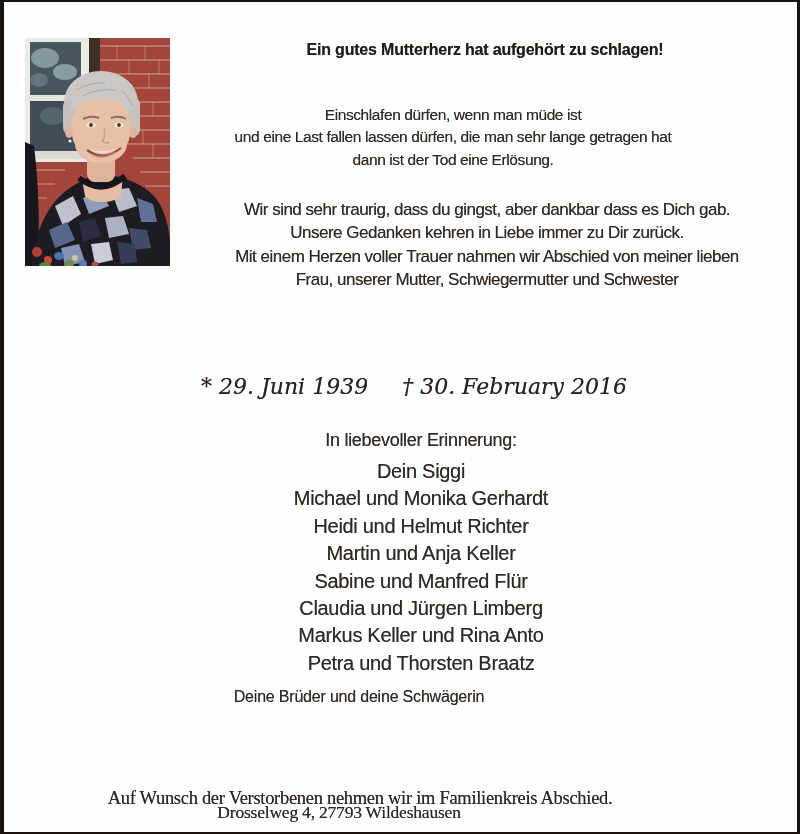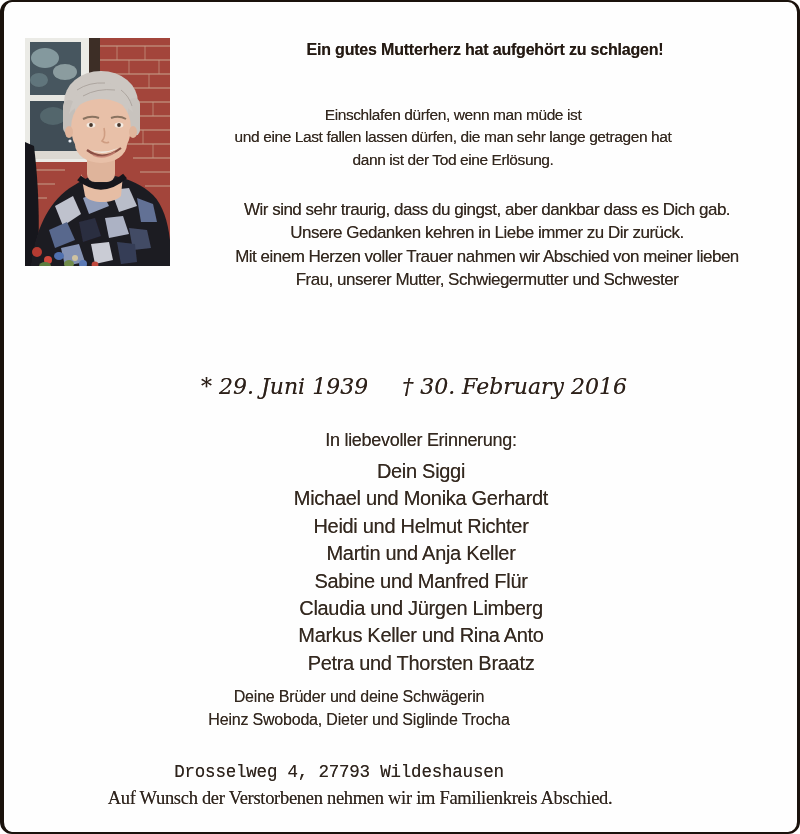--- a/index.html
+++ b/index.html
@@ -8,21 +8,20 @@
     width: 800px;
     height: 834px;
     box-sizing: border-box;
     background: #fefefe;
     border-style: solid;
     border-color: #1a120c;
     border-width: 2px 3px 2px 4px;
     overflow: hidden;
     font-family: "Liberation Sans", sans-serif;
     color: #33281f;
-    border-radius: 12px;
   }
   .abs { position: absolute; text-align: center; }
   .soft { text-shadow: 0 0 0.5px rgba(46, 32, 22, 0.65); }
 
   .headline {
     top: 39px; left: 166px; width: 630px;
     font-size: 16px; font-weight: bold; letter-spacing: -0.2px;
     color: #241a13;
   }
   .verse {
@@ -52,22 +51,22 @@
   }
   .mourners {
     top: 456px; left: 34px; width: 766px;
     font-size: 20px; line-height: 27.4px; letter-spacing: -0.3px;
   }
   .relatives {
     top: 683px; left: 0; width: 710px;
     font-size: 16px; line-height: 23px; letter-spacing: -0.2px;
   }
   .address {
-    top: 760px; left: 0; width: 670px;
-    font-family: Liberation Mono, monospace;
+    top: 800px; left: 0; width: 670px;
+    font-family: Liberation Serif, serif;
     font-size: 17.5px; letter-spacing: -0.2px; color: #2e241d;
   }
   .closing {
     top: 786px; left: 0; width: 670px;
     font-family: "Liberation Serif", serif;
     font-size: 18.5px; letter-spacing: -0.3px; color: #2e241d; margin-left: 21px;
   }
   .photo-frame {
     position: absolute; top: 36px; left: 21px;
     width: 145px; height: 228px; overflow: hidden;
@@ -228,20 +227,19 @@
     <div>Heidi und Helmut Richter</div>
     <div>Martin und Anja Keller</div>
     <div>Sabine und Manfred Flür</div>
     <div>Claudia und Jürgen Limberg</div>
     <div>Markus Keller und Rina Anto</div>
     <div>Petra und Thorsten Braatz</div>
   </div>
 
   <div class="abs relatives soft">
     <div>Deine Brüder und deine Schwägerin</div>
-    <div>Heinz Swoboda, Dieter und Siglinde Trocha</div>
   </div>
 
   <div class="abs address soft">Drosselweg 4, 27793 Wildeshausen</div>
 
   <div class="abs closing soft">Auf Wunsch der Verstorbenen nehmen wir im Familienkreis Abschied.</div>
 
 </div>
 
 </body></html>

